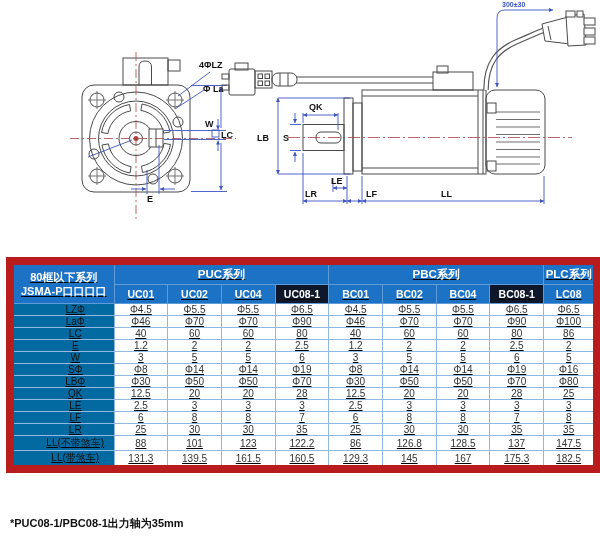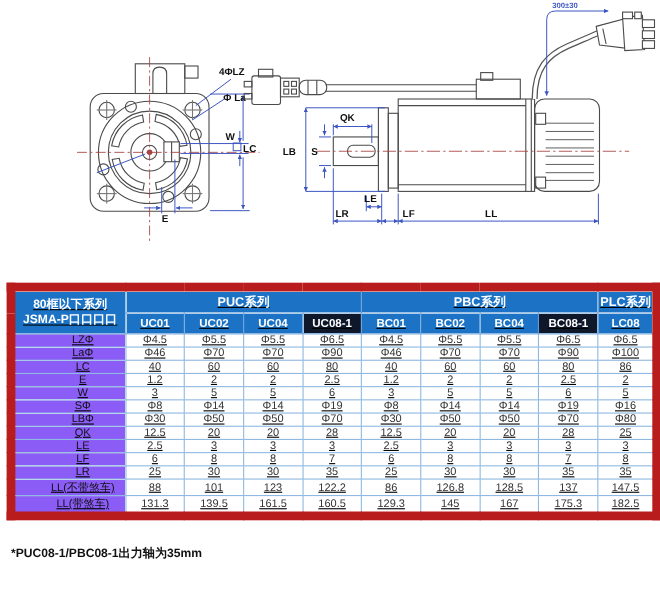--- a/index.html
+++ b/index.html
@@ -7,24 +7,24 @@
   .page{position:relative;width:600px;height:551px;background:#fff;overflow:hidden;}
   .drawing{position:absolute;left:0;top:0;}
   .tablewrap{position:absolute;left:6px;top:257px;}
   table.spec{border-collapse:collapse;table-layout:fixed;width:588px;height:182px;border:8px solid #b91c1c;text-decoration:underline;}
   table.spec th,table.spec td{border:1px solid #8fb8e2;text-align:center;vertical-align:middle;padding:0;overflow:hidden;white-space:nowrap;}
   table.spec thead th{background:#1c72c4;color:#fff;border-color:#5f9bd6;font-weight:bold;}
   table.spec thead th.dark{background:#0f172a;}
   .corner div{font-size:11px;line-height:14px;font-weight:bold;}
   tr.grp th{font-size:11.5px;height:19px;}
   tr.sub th{font-size:10.5px;height:18px;text-align:center;}
-  tbody th.rl{font-weight:normal;font-size:10px;color:#111;background:#8b5cf6;padding-left:23px;}
+  tbody th.rl{font-weight:normal;font-size:10px;color:#111;background:#0369a1;padding-left:23px;}
   tbody td{font-size:10px;color:#333;background:#fff;}
   .g{border-left:1px solid #4f8cc9 !important;}
-  .foot{position:absolute;left:10px;top:496px;font-size:11px;font-weight:bold;color:#111;line-height:15px;}
+  .foot{position:absolute;left:10px;top:516px;font-size:11px;font-weight:bold;color:#111;line-height:15px;}
   text.dim{font-size:9px;font-weight:bold;fill:#111;stroke:none;}
   text.dimblue{font-size:7px;font-weight:bold;fill:#3c55c2;stroke:none;}
 </style>
 </head>
 <body>
 
 <div class="page">
 
   <svg class="drawing" width="600" height="252" viewBox="0 0 600 252">
     <defs>

